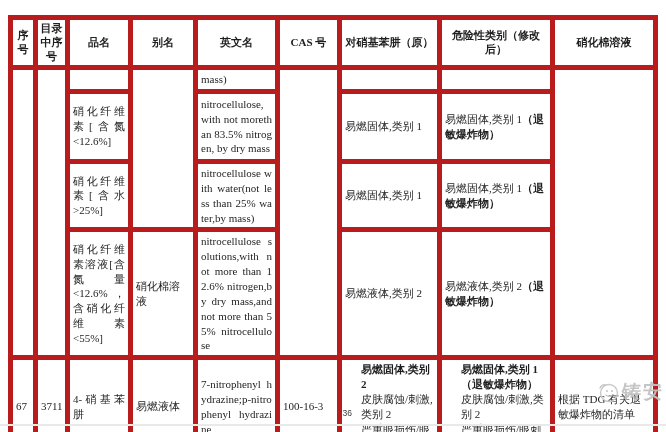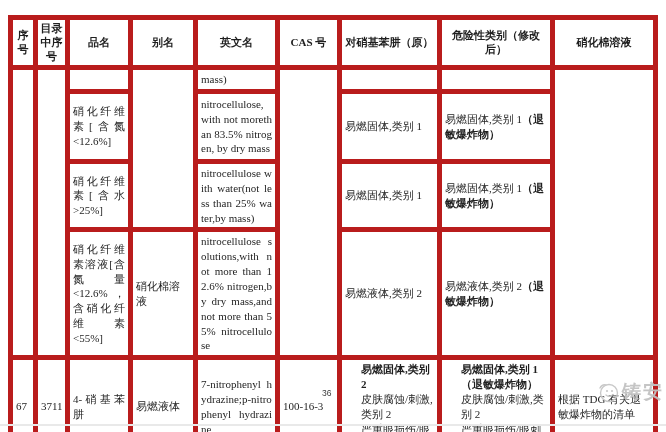--- a/index.html
+++ b/index.html
@@ -33,22 +33,22 @@
     font-size: 10.5px; text-align: justify; text-align-last: left;
     word-break: break-all; line-height: 1.5; padding: 2px 4px; vertical-align: middle;
   }
   td.center { text-align: left; }
   td.haz { font-size: 10.5px; line-height: 1.45; padding: 3px 4px; vertical-align: middle; }
   td.haz-top { vertical-align: middle; }
   .b { font-weight: bold; }
   td .line { display: block; margin-left: 16px; }
 
   .page-num {
-    position: absolute; left: 322px; top: 388px; width: 30px;
-    font-size: 8.5px; color: #3a3a3a; text-align: left;
+    position: absolute; left: 322px; top: 408px; width: 30px;
+    font-size: 8.5px; color: #3a3a3a; text-align: right;
     font-family: "Liberation Sans", sans-serif;
   }
   .bottom-rule {
     position: absolute; left: 0; top: 424px; width: 666px; height: 2px;
     background: #e9e9e9;
   }
   .watermark {
     position: absolute; left: 596px; top: 379px; width: 84px; height: 26px;
     display: flex; align-items: center; gap: 2px;
     color: #bdbdbd; opacity: 0.95; pointer-events: none;

